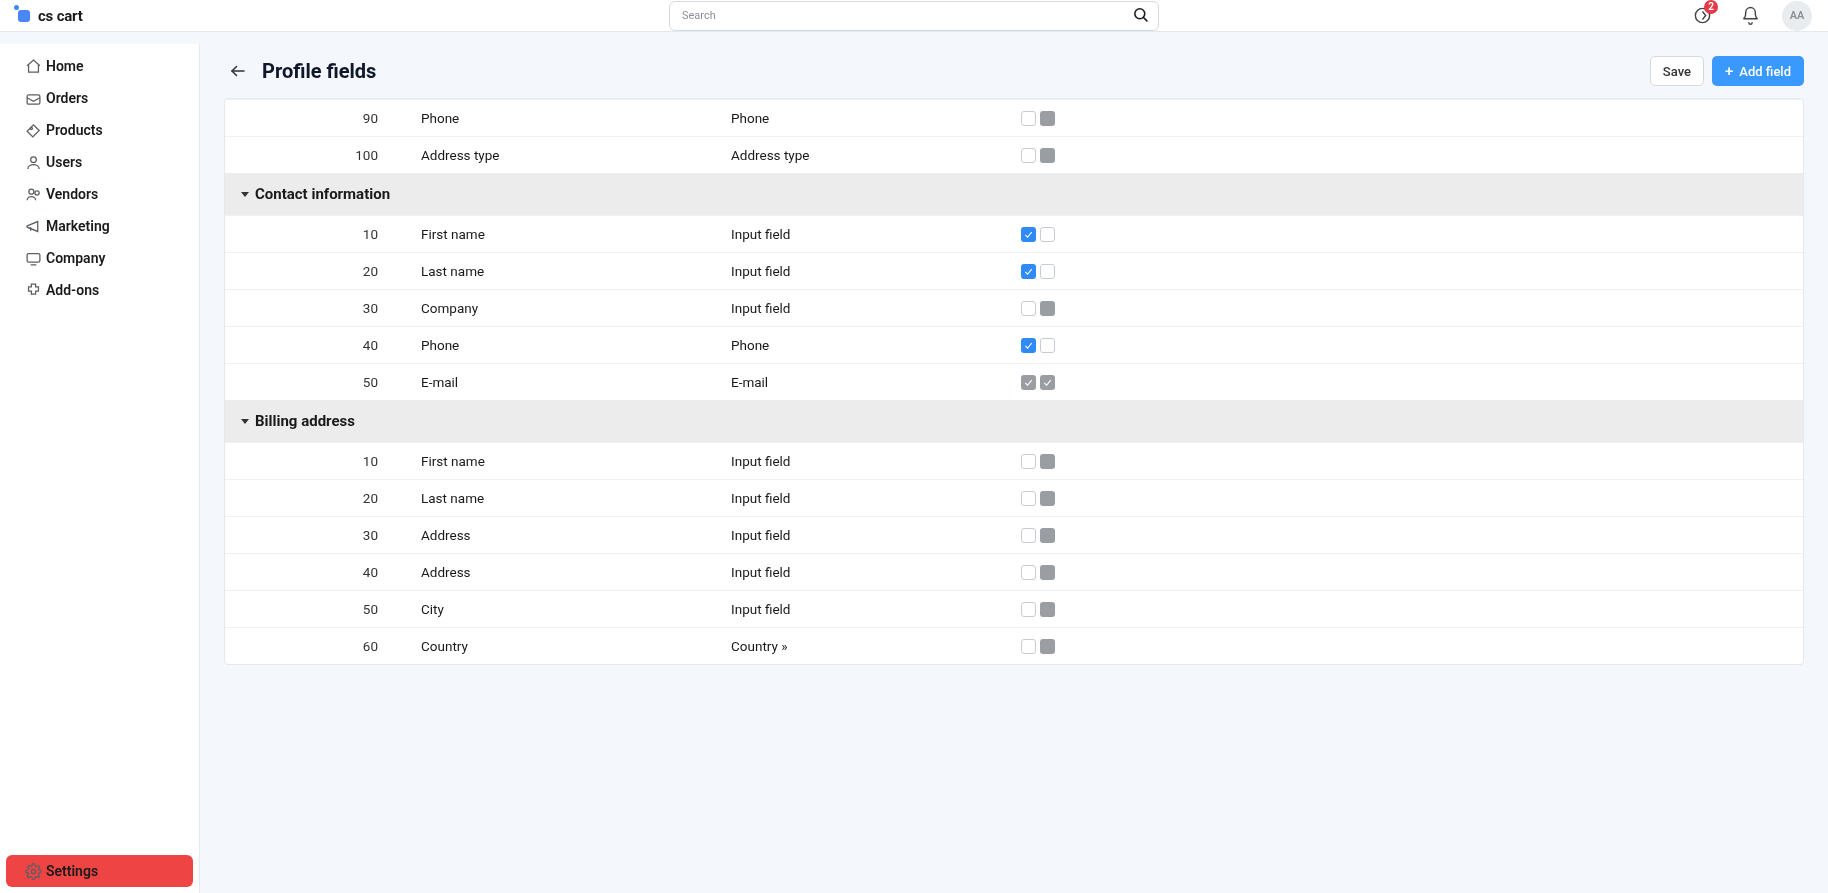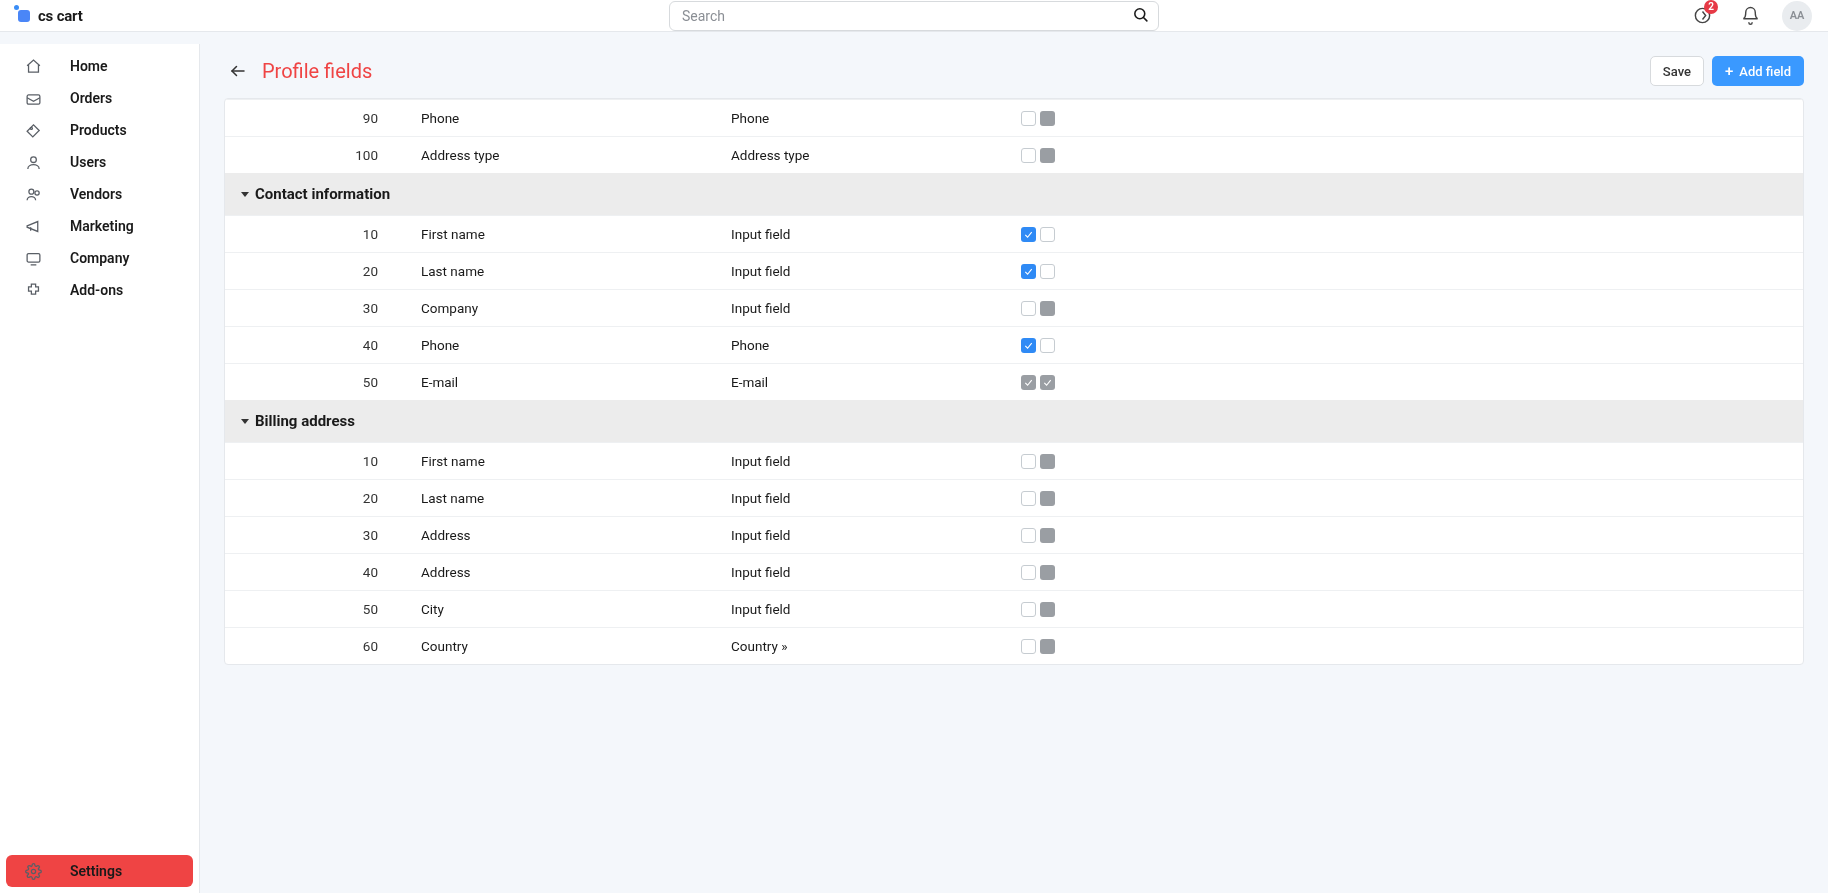--- a/index.html
+++ b/index.html
@@ -3,36 +3,36 @@
 <meta charset="utf-8">
 <style>
 * { box-sizing: border-box; margin: 0; padding: 0; font-family: -apple-system, BlinkMacSystemFont, "Segoe UI", Roboto, sans-serif; }
 body { background: #f4f7fb; color: #1a1a1a; font-size: 14px; }
 .topbar { position: fixed; top: 0; left: 0; right: 0; height: 32px; background: #fff; border-bottom: 1px solid #e5e8ec; display: flex; align-items: center; padding: 0 16px; z-index: 100; }
 .logo { display: flex; align-items: center; gap: 6px; color: #1a1a1a; font-weight: 700; font-size: 15px; letter-spacing: -0.2px; }
 .logo .mark { width: 16px; height: 16px; position: relative; }
 .logo .mark::before { content: ""; position: absolute; width: 5px; height: 5px; border-radius: 50%; background: #3a8df6; top: -3px; left: -2px; }
 .logo .mark svg { width: 16px; height: 16px; }
 .search-wrap { position: absolute; left: 50%; transform: translateX(-50%); width: 490px; }
-.search-wrap input { width: 100%; height: 30px; border: 1px solid #d7dadd; border-radius: 6px; padding: 0 36px 0 12px; font-size: 14px; color: #333; background: #fff; }
+.search-wrap input { width: 100%; height: 30px; border: 1px solid #d7dadd; border-radius: 6px; padding: 0 36px 0 12px; font-size: 11px; color: #333; background: #fff; }
 .search-wrap input::placeholder { color: #8b8f95; }
 .search-wrap .icn { position: absolute; right: 10px; top: 50%; transform: translateY(-50%); color: #1a1a1a; }
 .topbar-right { margin-left: auto; display: flex; align-items: center; gap: 16px; }
 .icon-btn { width: 32px; height: 32px; display: flex; align-items: center; justify-content: center; border-radius: 50%; color: #444; position: relative; cursor: pointer; }
 .badge { position: absolute; top: 0px; right: 0px; background: #e63946; color: #fff; font-size: 10px; font-weight: 600; min-width: 14px; height: 14px; border-radius: 7px; display: flex; align-items: center; justify-content: center; padding: 0 3px; }
 .avatar { width: 30px; height: 30px; border-radius: 50%; background: #e9ecef; color: #8b8f95; font-size: 11px; font-weight: 600; display: flex; align-items: center; justify-content: center; cursor: pointer; }
 .sidebar { position: fixed; top: 44px; bottom: 0; left: 0; width: 200px; background: #fff; border-right: 1px solid #e5e8ec; padding: 6px 0; display: flex; flex-direction: column; }
-.nav-item { display: flex; align-items: center; gap: 28px; padding: 7px 18px; cursor: pointer; color: #1a1a1a; font-size: 14px; font-weight: 600; border-radius: 6px; margin: 0 6px; }
+.nav-item { display: flex; align-items: center; gap: 4px; padding: 7px 18px; cursor: pointer; color: #1a1a1a; font-size: 14px; font-weight: 600; border-radius: 6px; margin: 0 6px; }
 .nav-item.active { background: #ef4444; }
 .nav-item .ic { width: 18px; height: 18px; color: #5a5f66; display: flex; align-items: center; justify-content: center; }
 .sidebar-spacer { flex: 1; }
 .main { margin-left: 200px; margin-top: 44px; padding: 0 0 40px 0; }
 .page-header { display: flex; align-items: center; padding: 12px 24px; gap: 10px; }
 .back-btn { width: 28px; height: 28px; display: flex; align-items: center; justify-content: center; cursor: pointer; color: #333; }
-.page-title { font-size: 20px; font-weight: 400; color: #ef4444; }
+.page-title { font-size: 20px; font-weight: 700; color: #0f172a; }
 .hdr-actions { margin-left: auto; display: flex; gap: 8px; }
 .btn { height: 30px; padding: 0 12px; border-radius: 5px; font-size: 13px; font-weight: 500; display: inline-flex; align-items: center; gap: 6px; cursor: pointer; border: 1px solid transparent; }
 .btn-outline { background: #fff; border-color: #d7dadd; color: #333; }
 .btn-primary { background: #3a99ff; color: #fff; }
 .btn-primary .plus { font-size: 15px; line-height: 1; }
 .content { margin: 0 24px; background: #fff; border: 1px solid #e5e8ec; border-radius: 4px; overflow: hidden; }
 .group-head { background: #ececec; padding: 12px 16px; display: flex; align-items: center; gap: 6px; font-weight: 700; font-size: 15px; color: #1a1a1a; }
 .group-head .caret { width: 0; height: 0; border-left: 4px solid transparent; border-right: 4px solid transparent; border-top: 5px solid #333; }
 .row { display: grid; grid-template-columns: 100px 90px 310px 290px 200px; align-items: center; padding: 10px 6px; border-top: 1px solid #eef0f2; font-size: 13.5px; }
 .row .c1 { }

